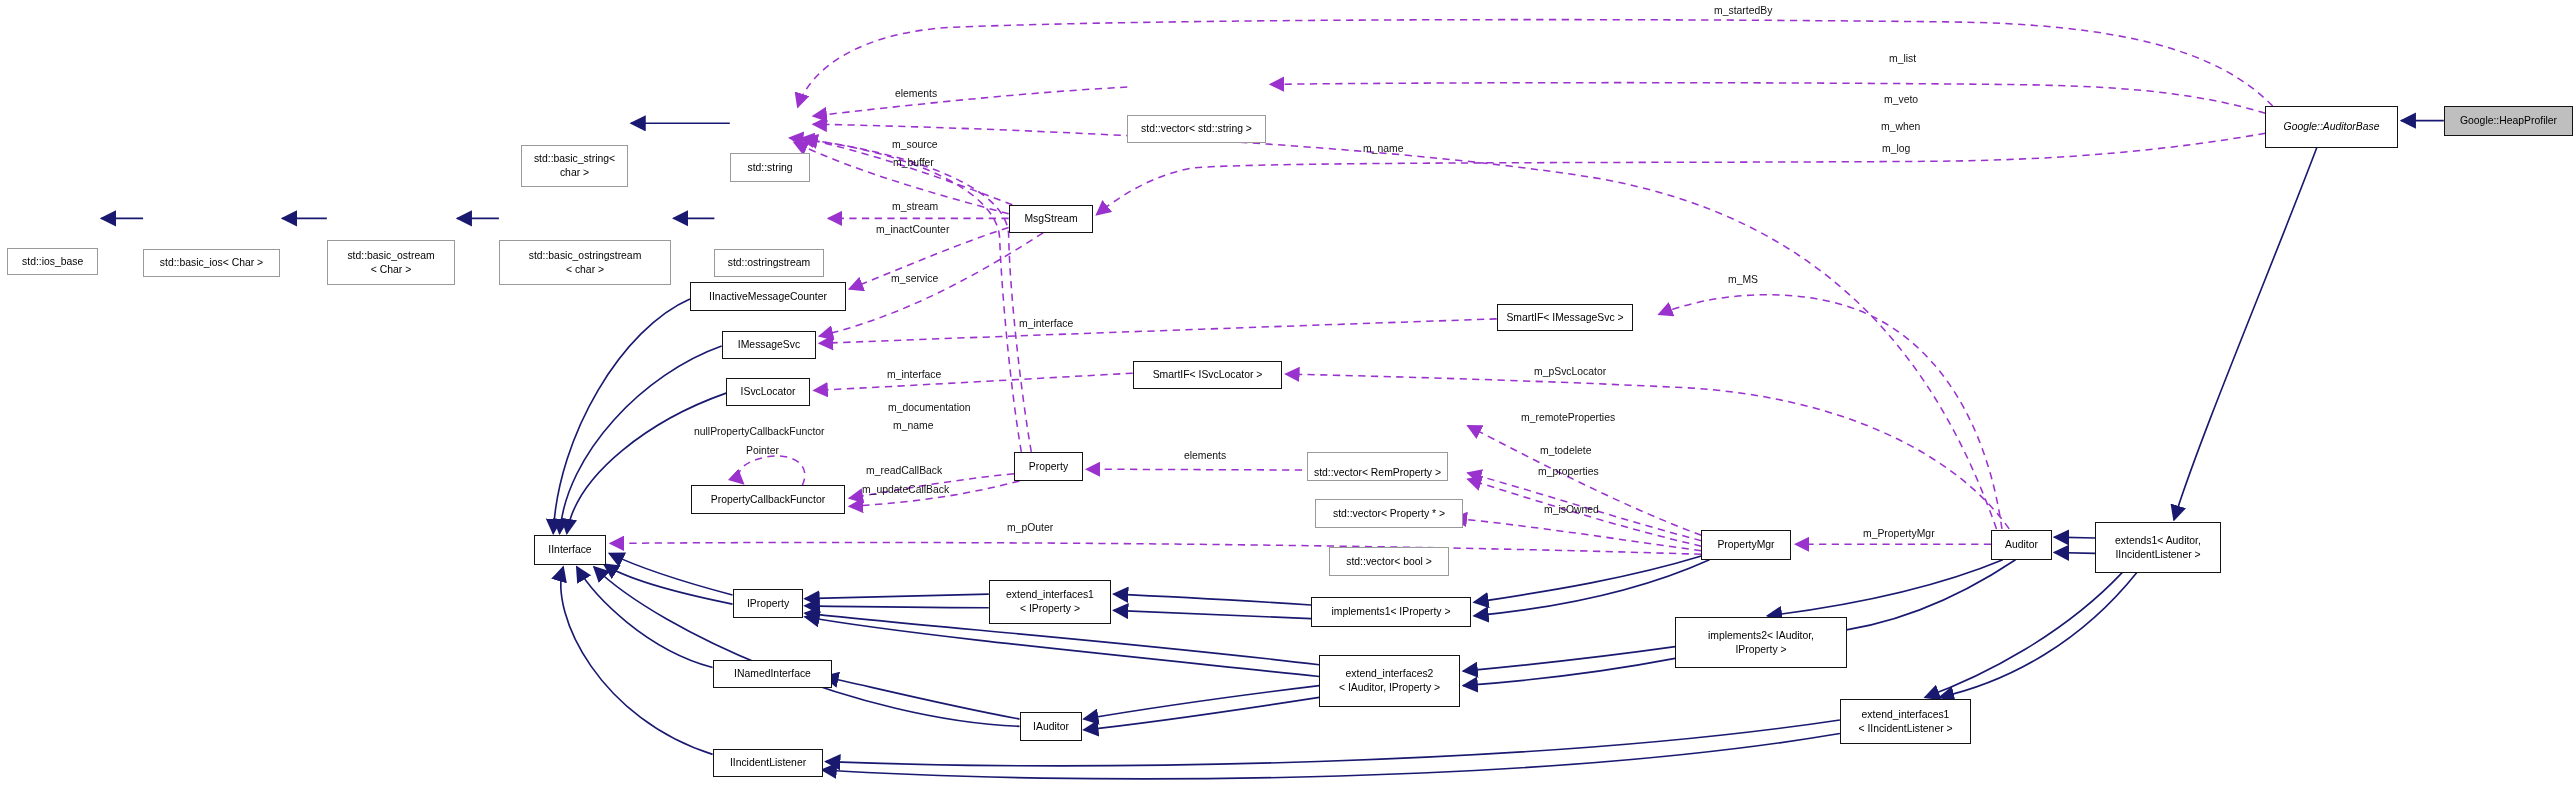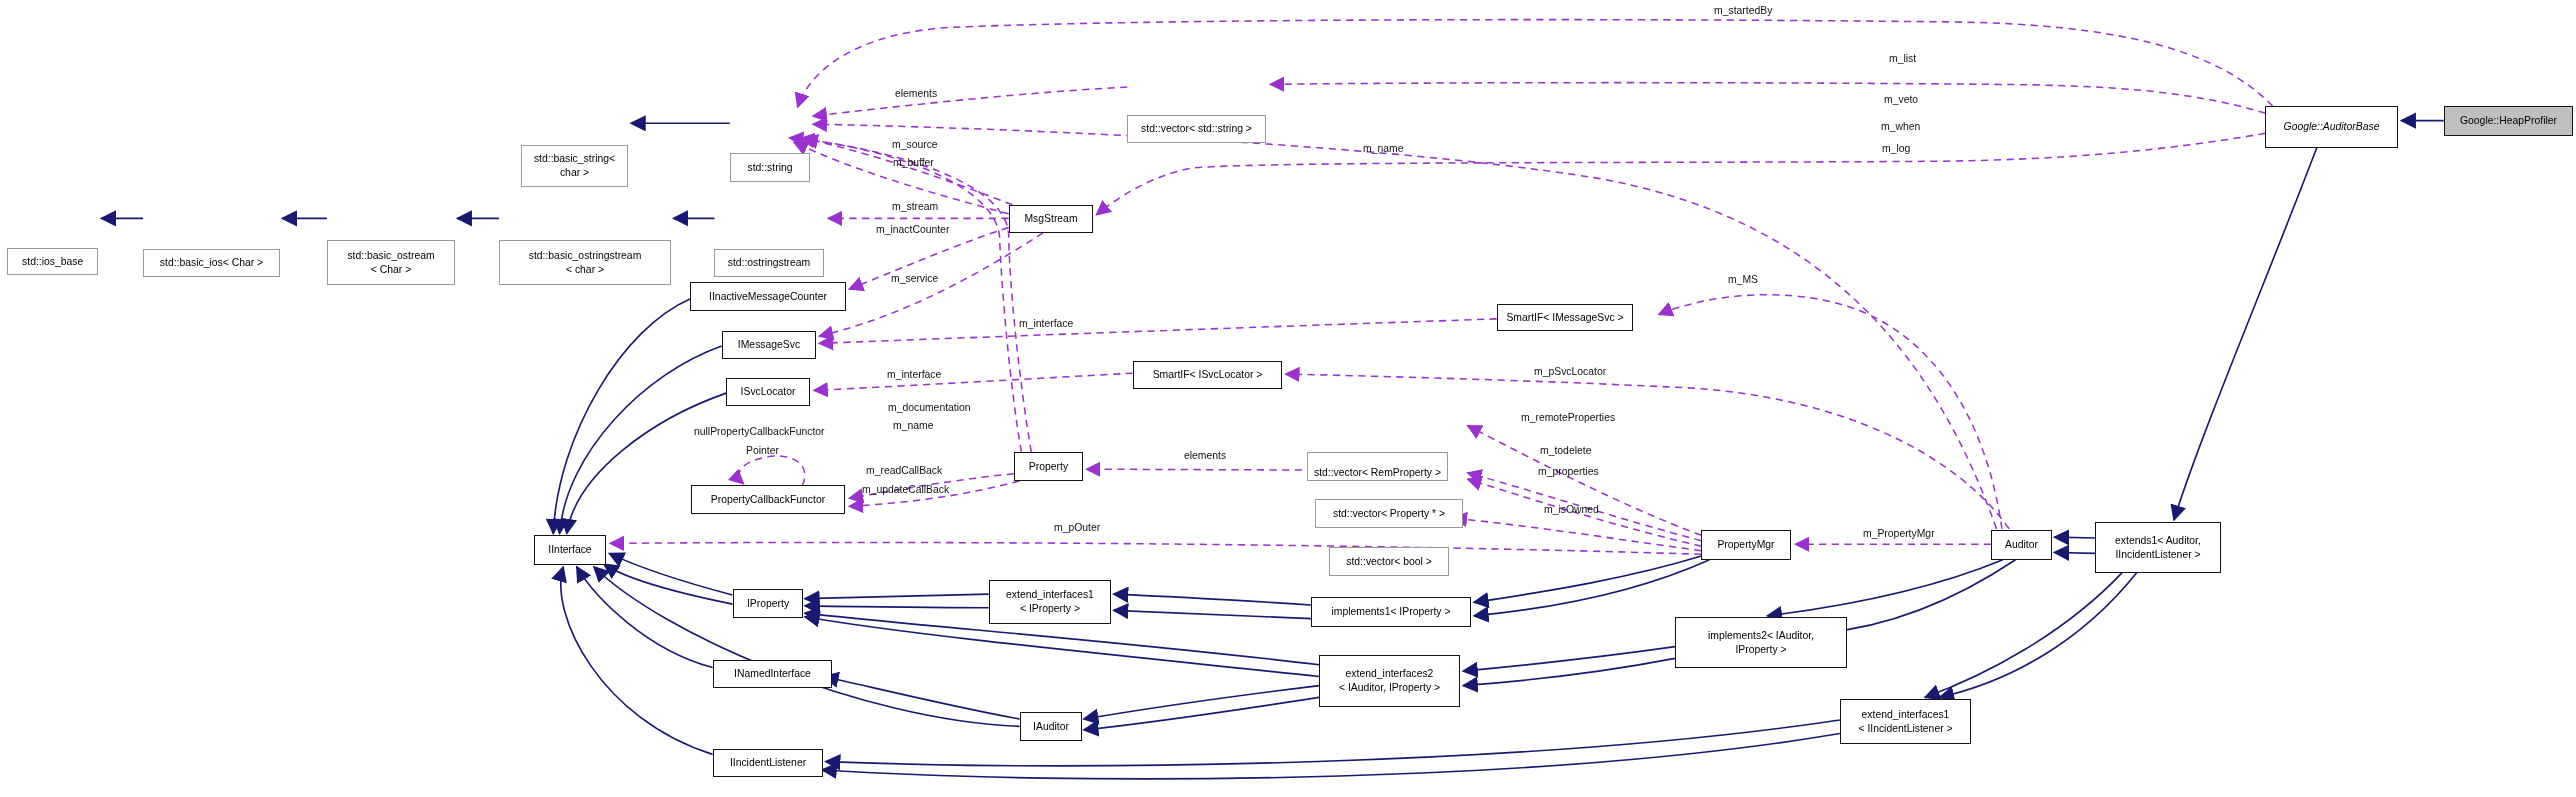--- a/index.html
+++ b/index.html
@@ -229,17 +229,17 @@
   <div class="elabel" style="left:888px;top:402px;">m_documentation</div>
   <div class="elabel" style="left:893px;top:420px;">m_name</div>
   <div class="elabel" style="left:694px;top:426px;">nullPropertyCallbackFunctor</div>
   <div class="elabel" style="left:746px;top:445px;">Pointer</div>
   <div class="elabel" style="left:866px;top:465px;">m_readCallBack</div>
   <div class="elabel" style="left:862px;top:484px;">m_updateCallBack</div>
   <div class="elabel" style="left:1184px;top:450px;">elements</div>
   <div class="elabel" style="left:1540px;top:445px;">m_todelete</div>
   <div class="elabel" style="left:1538px;top:466px;">m_properties</div>
   <div class="elabel" style="left:1544px;top:504px;text-align:right;">m_isOwned</div>
-  <div class="elabel" style="left:1054px;top:522px;">m_pOuter</div>
+  <div class="elabel" style="left:1007px;top:522px;">m_pOuter</div>
   <div class="elabel" style="left:1863px;top:528px;">m_PropertyMgr</div>
 
 </div>
 
 
 </body></html>

